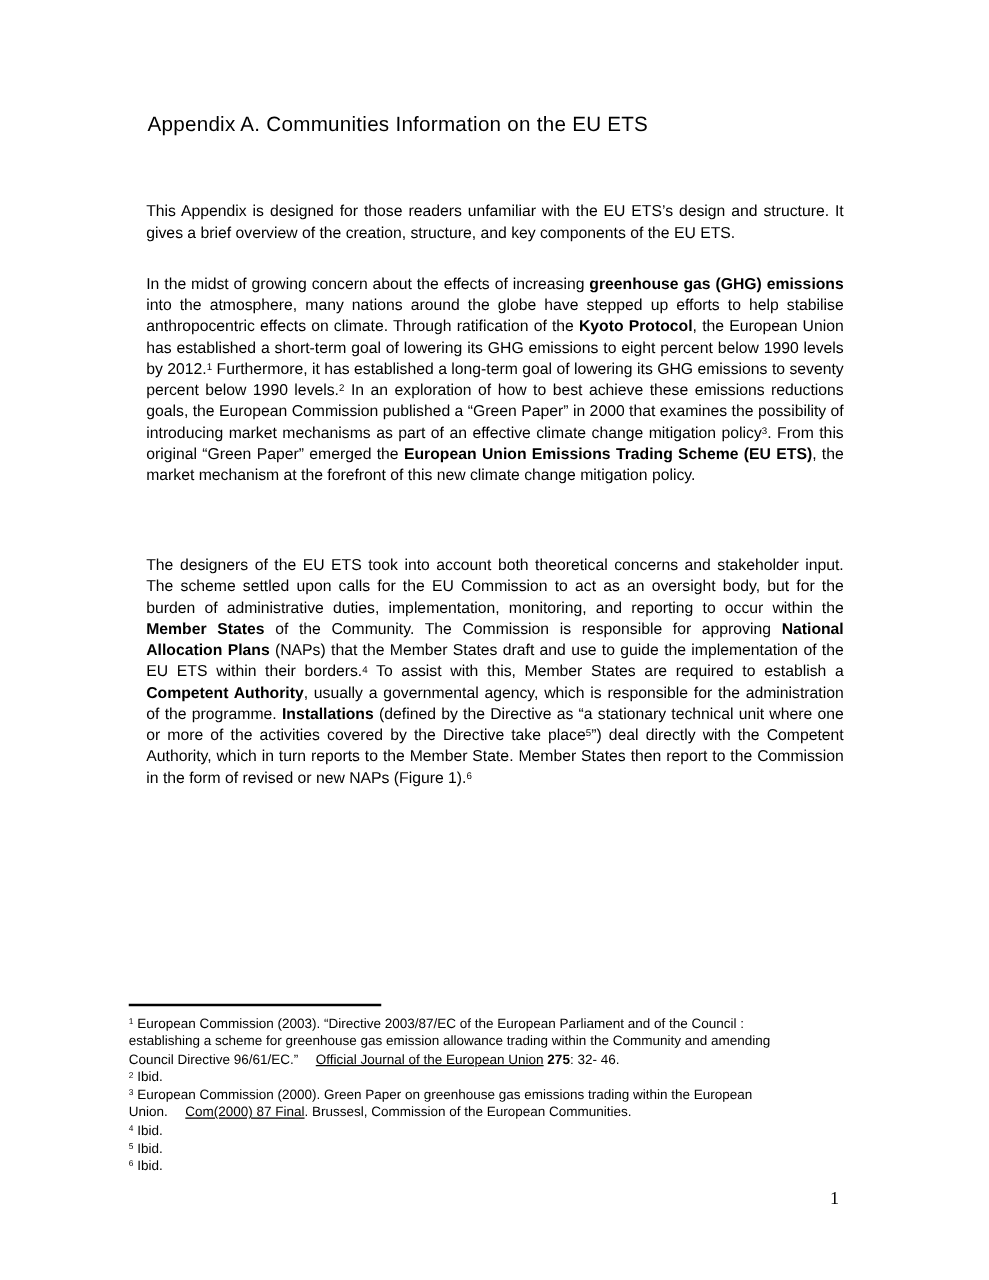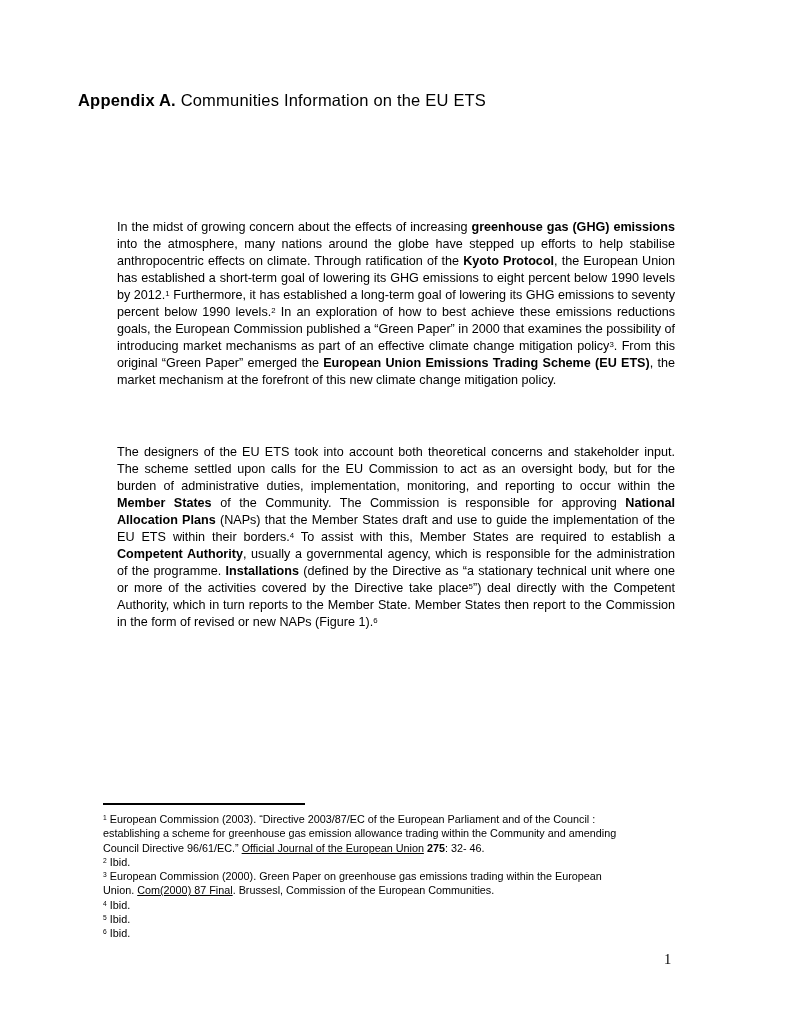--- a/index.html
+++ b/index.html
@@ -13,36 +13,36 @@
     overflow: hidden;
   }
   .doc-title {
     position: absolute;
     left: 78px;
     top: 91px;
     font-size: 16.5px;
     letter-spacing: 0.2px;
     white-space: nowrap;
   }
-  .doc-title .t-bold { font-weight: 700; }
+  .doc-title .t-bold { font-weight: 400; margin-left: 40px; }
   .body-block {
     position: absolute;
     left: 117px;
     width: 558px;
     font-size: 12.6px;
     line-height: 17px;
   }
   .intro { top: 161px; }
   .sec-creation { top: 219px; }
   .sec-structure { top: 444px; }
   .sec-heading { font-weight: 700; margin: 0; }
   .sec-para { text-align: justify; margin: 0; }
   .s-bi { font-weight: 700; }
   .s-b  { font-weight: 700; }
-  .s-u  { text-decoration: underline; }
+  .s-u  { text-decoration: underline; margin-left: 11px; }
   .s-sup {
     font-size: 0.62em;
     position: relative;
     top: -0.45em;
     line-height: 0;
   }
   .footnote-area {
     position: absolute;
     left: 103px;
     top: 803px;
@@ -67,20 +67,23 @@
 </style>
 </head>
 <body>
 
 <div class="page">
 
   <div class="doc-title">
     <span class="t-bold">Appendix A.</span><span> Communities Information on the EU ETS</span>
   </div>
 
+  <div class="body-block intro">
+    <p class="sec-para">This Appendix is designed for those readers unfamiliar with the EU ETS’s design and structure. It gives a brief overview of the creation, structure, and key components of the EU ETS.</p>
+  </div>
 
   <div class="body-block sec-creation">
     <p class="sec-para"><span>In the midst of growing concern about the effects of increasing </span><span class="s-bi">greenhouse gas (GHG) emissions</span><span> into the atmosphere, many nations around the globe have stepped up efforts to help stabilise anthropocentric effects on climate.  Through ratification of the </span><span class="s-bi">Kyoto Protocol</span><span>, the European Union has established a short-term goal of lowering its GHG emissions to eight percent below 1990 levels by 2012.</span><span class="s-sup">1</span><span> Furthermore, it has established a long-term goal of lowering its GHG emissions to seventy percent below 1990 levels.</span><span class="s-sup">2</span><span> In an exploration of how to best achieve these emissions reductions goals, the European Commission published a “Green Paper” in 2000 that examines the possibility of introducing market mechanisms as part of an effective climate change mitigation policy</span><span class="s-sup">3</span><span>. From this original “Green Paper” emerged the </span><span class="s-bi">European Union Emissions Trading Scheme (EU ETS)</span><span>, the market mechanism at the forefront of this new climate change mitigation policy.</span></p>
   </div>
 
   <div class="body-block sec-structure">
     <p class="sec-para"><span>The designers of the EU ETS took into account both theoretical concerns and stakeholder input. The scheme settled upon calls for the EU Commission to act as an oversight body, but for the burden of administrative duties, implementation, monitoring, and reporting to occur within the </span><span class="s-bi">Member States</span><span> of the Community. The Commission is responsible for approving </span><span class="s-bi">National Allocation Plans</span><span> (NAPs) that the Member States draft and use to guide the implementation of the EU ETS within their borders.</span><span class="s-sup">4</span><span> To assist with this, Member States are required to establish a </span><span class="s-bi">Competent Authority</span><span>, usually a governmental agency, which is responsible for the administration of the programme. </span><span class="s-bi">Installations</span><span> (defined by the Directive as “a stationary technical unit where one or more of the activities covered by the Directive take place</span><span class="s-sup">5</span><span>”) deal directly with the Competent Authority, which in turn reports to the Member State.  Member States then report to the Commission in the form of revised or new NAPs (Figure 1).</span><span class="s-sup">6</span></p>
   </div>
 
   <div class="footnote-area">

